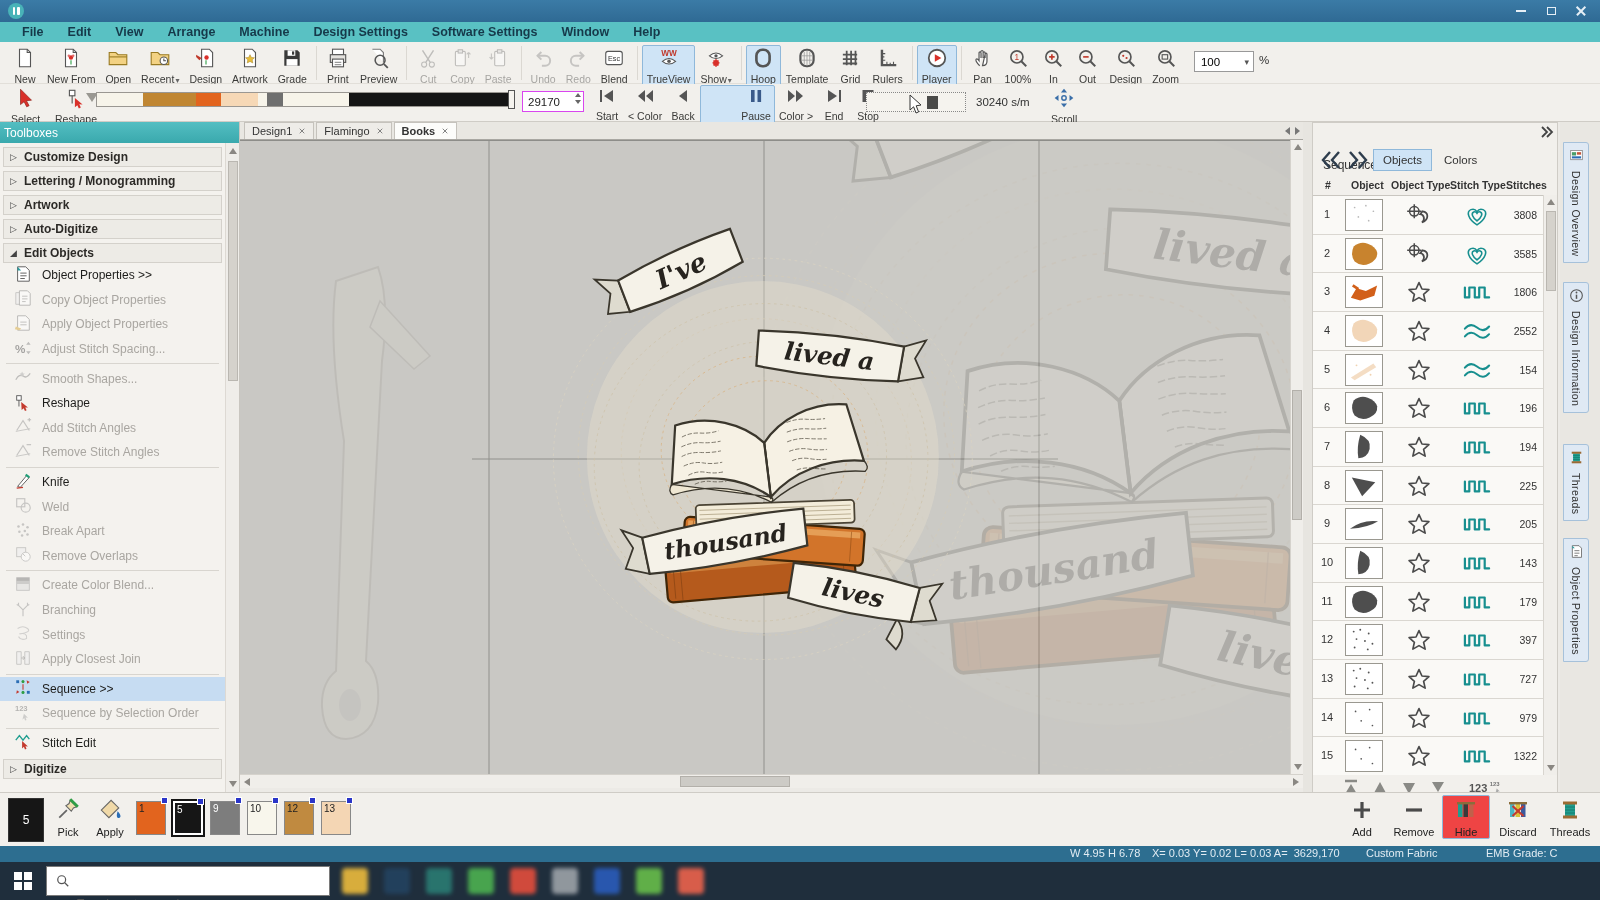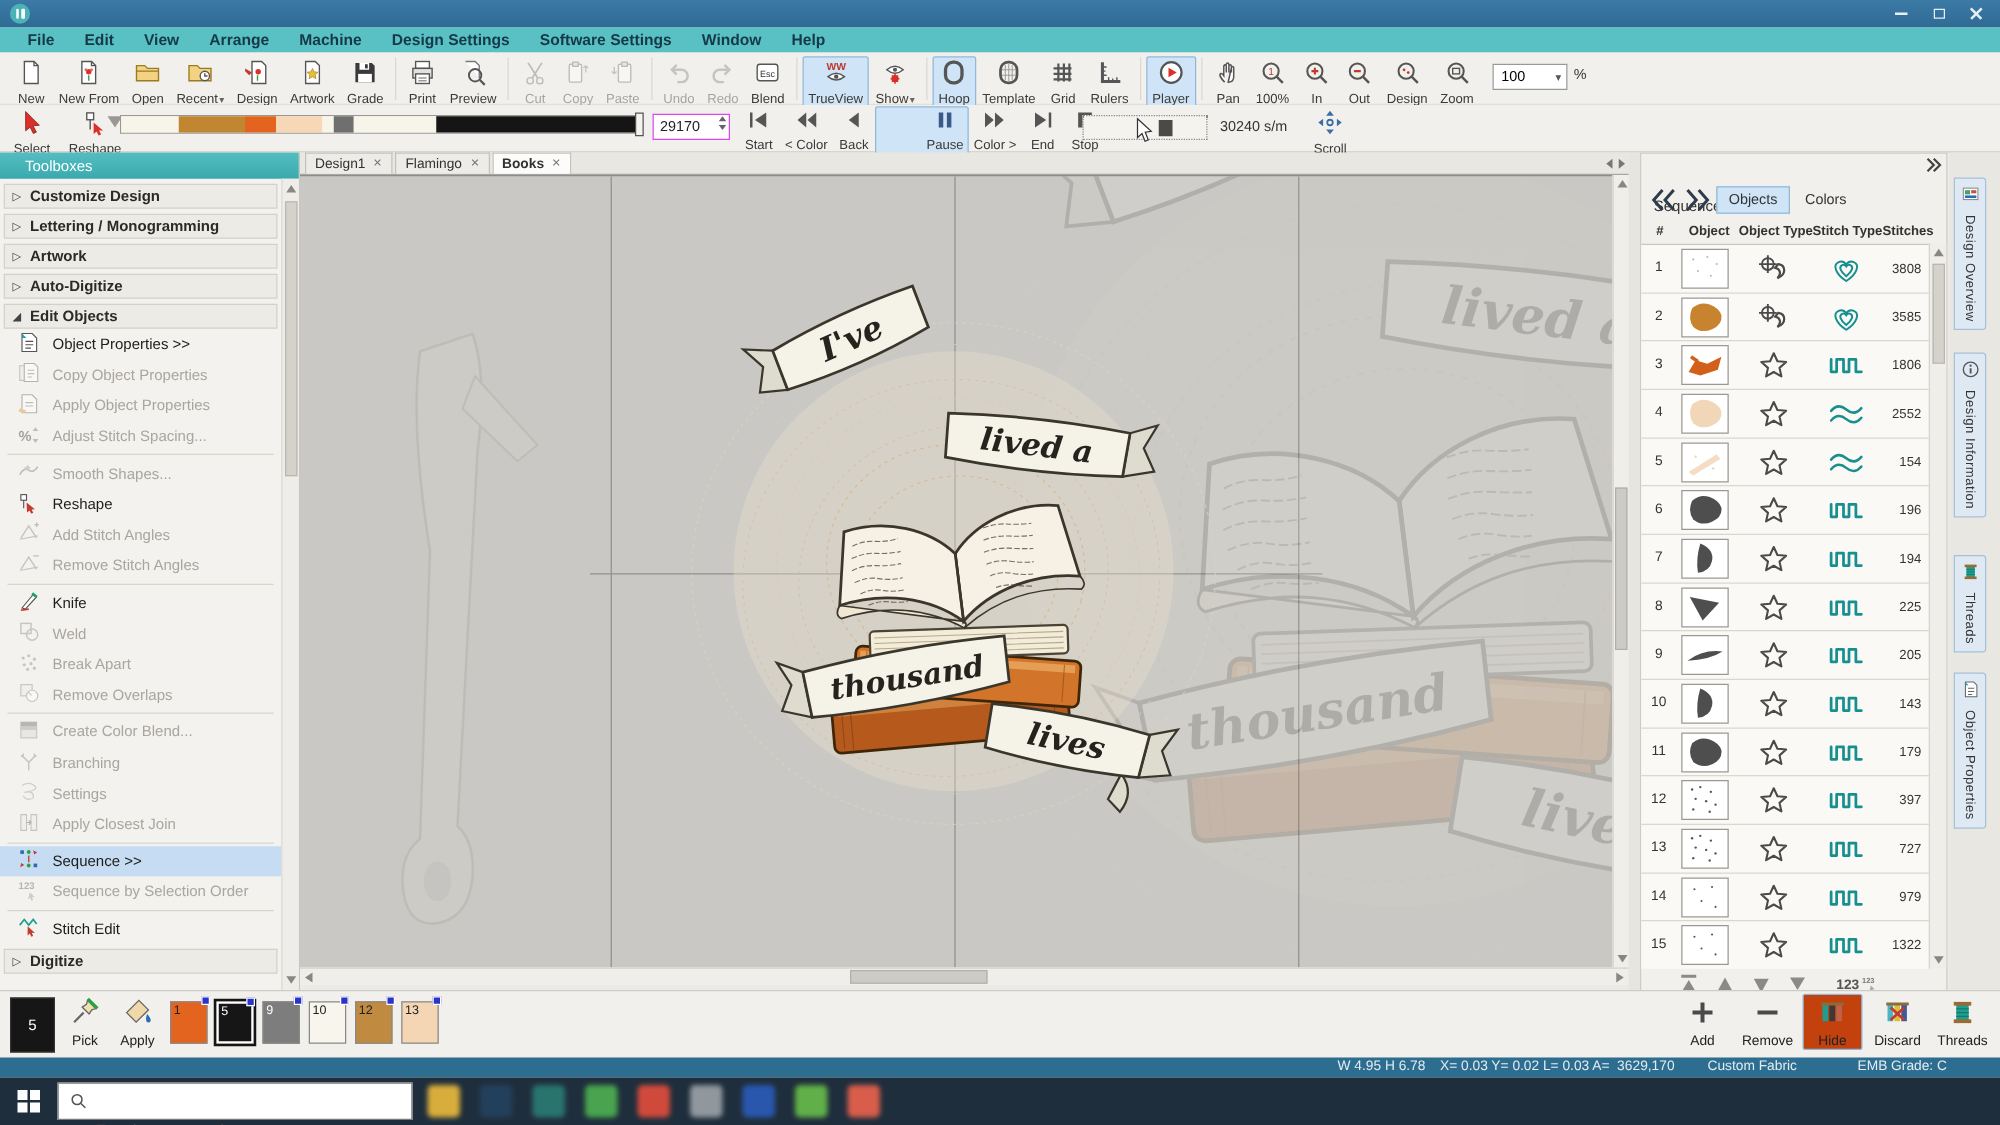--- a/index.html
+++ b/index.html
@@ -50,21 +50,21 @@
   .pbtn .ico svg{width:18px;height:16px;}
   .pbtn.act{background:#cfe4f6;border-color:#8fb8da;padding-left:40px;}
   #pslider{position:absolute;left:866px;top:8px;width:100px;height:20px;border:1px dotted #888;background:#f5f3ee;}
   .sthumbk{position:absolute;left:60px;top:3px;width:11px;height:13px;background:#4a4a48;}
   #speed{position:absolute;left:976px;top:12px;font-size:11.5px;color:#333;}
   #scrollbtn{left:1046px;}
   .cursor{position:absolute;left:908px;top:94px;z-index:60;}
 
   
   .sidebar{position:absolute;left:0;top:122px;width:240px;height:670px;background:#f4f2ee;border-right:1px solid #c9c6c0;}
-  .tbhead{height:21px;background:linear-gradient(#53bec2,#3aa9ad);color:#fff;font-size:12px;display:flex;align-items:center;padding-left:20px;}
+  .tbhead{height:21px;background:linear-gradient(#53bec2,#3aa9ad);color:#fff;font-size:12px;display:flex;align-items:center;padding-left:4px;}
   .sbscroll{position:absolute;right:0;top:21px;width:14px;bottom:0;background:#efede9;border-left:1px solid #ddd9d3;}
   .sba{position:absolute;left:3px;width:0;height:0;border-left:4px solid transparent;border-right:4px solid transparent;}
   .sba.up{top:5px;border-bottom:6px solid #8a8782;}
   .sba.down{bottom:5px;border-top:6px solid #8a8782;}
   .sbthumb{position:absolute;left:1.5px;top:18px;width:10px;height:220px;background:#d5d2cc;border:1px solid #bab7b1;}
   .sbcontent{position:absolute;left:0;top:21px;right:14px;bottom:0;overflow:hidden;}
   .tbsec{height:20px;margin:4px 3px 0;background:#edebe6;border:1px solid #d4d1cb;display:flex;align-items:center;padding-left:6px;}
   .tbsec .arr{font-size:9px;color:#444;width:14px;}
   .tbsec .slab{font-size:12px;font-weight:bold;color:#2c2a27;}
   .titem{height:24.6px;display:flex;align-items:center;gap:10px;padding-left:14px;font-size:12px;color:#1d1d1b;}
@@ -137,21 +137,21 @@
   .ptool svg{width:24px;height:26px;}
   .ptlabel{font-size:11px;color:#222;}
   .swatches{position:absolute;left:136px;top:8px;display:flex;gap:7px;align-items:flex-start;}
   .swatch{width:30px;height:34px;position:relative;border:1px solid #888;}
   .swatch.sel{border:2px solid #fff;outline:2px solid #151515;}
   .swn{position:absolute;left:2px;top:1px;font-size:10px;color:#222;}
   .swn.light{color:#fff;}
   .badge{position:absolute;right:-3px;top:-5px;width:7px;height:7px;background:#2a35c8;border:1px solid #fff;}
   .actions{position:absolute;right:6px;top:2px;display:flex;gap:4px;}
   .action{width:48px;text-align:center;padding:2px 2px 0;border:1px solid transparent;border-radius:2px;}
-  .action.act{background:#c2410c;border-color:#8fb8da;}
+  .action.act{background:#ef4444;border-color:#8fb8da;}
   .action svg{width:22px;height:24px;}
   .alabel{font-size:11px;color:#222;white-space:nowrap;}
 
   
   .statusbar{position:absolute;left:0;top:846px;width:1600px;height:16px;background:#2d6e90;color:#e2ecf3;font-size:11px;}
   .statusbar span{position:absolute;top:1px;white-space:pre;}
   .st1{left:1070px;} .st2{left:1152px;} .st3{left:1306px;} .st4{left:1366px;} .st5{left:1486px;}
 
   
   .taskbar{position:absolute;left:0;top:862px;width:1600px;height:38px;background:#1f2e3c;}

